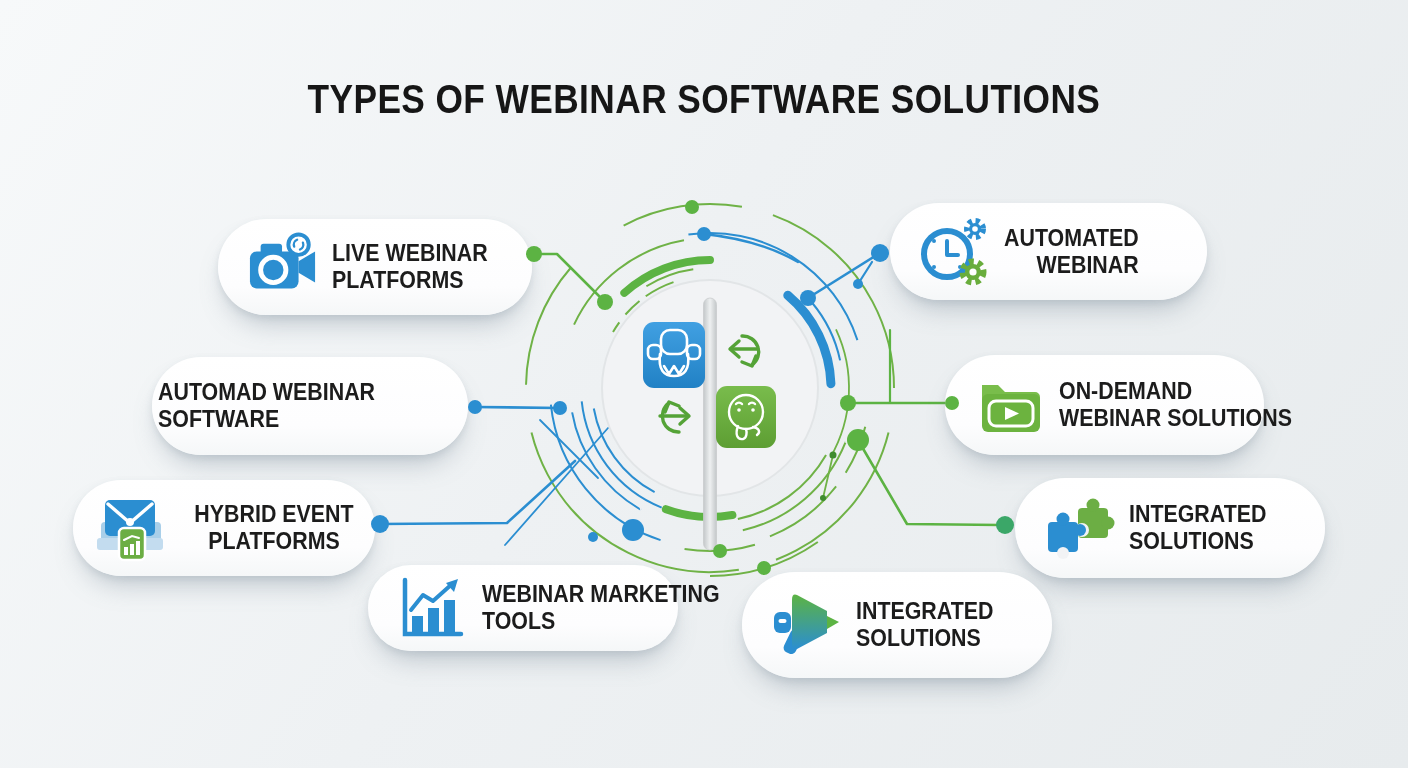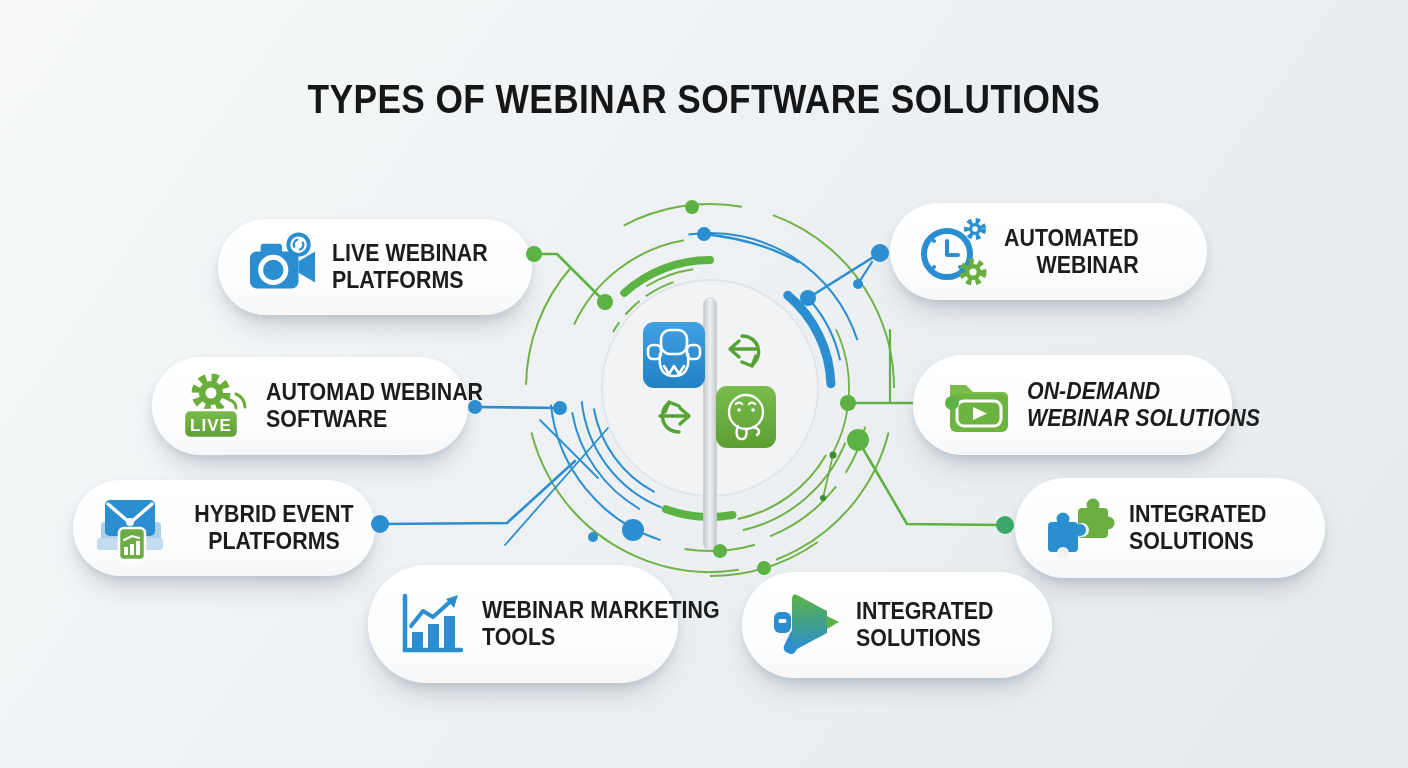--- a/index.html
+++ b/index.html
@@ -136,30 +136,20 @@
         <path d="M47.5,15 a5.5,5.5 0 0 1 3,-7 M56.5,11 a5.5,5.5 0 0 1 -3,7" stroke="#2b8ed1" stroke-width="2.4" fill="none" stroke-linecap="round"></path>
       </svg>
     </div>
     <div class="label">
       <div>LIVE WEBINAR</div>
       <div>PLATFORMS</div>
     </div>
   </div>
 
   <div class="pill" style="left:152px;top:357px;width:316px;height:98px;">
-    <div class="icon-box">
-      <svg width="72" height="72" viewBox="0 0 72 72">
-        <circle cx="30" cy="23" r="15" fill="none" stroke="#69ad3c" stroke-width="9" stroke-dasharray="6.4 5.4"></circle>
-        <circle cx="30" cy="23" r="12" fill="#69ad3c"></circle>
-        <circle cx="30" cy="23" r="5.5" fill="#ffffff"></circle>
-        <path d="M49,30 a9,9 0 0 1 6,8 M55,24 a15,15 0 0 1 9,13" stroke="#69ad3c" stroke-width="3" fill="none" stroke-linecap="round"></path>
-        <rect x="3" y="40" width="54" height="28" rx="6" fill="url(#sqGreen)" stroke="#ffffff" stroke-width="2.5"></rect>
-        <text x="30" y="61" text-anchor="middle" font-family="Liberation Sans, sans-serif" font-size="17" font-weight="700" fill="#ffffff" letter-spacing="1">LIVE</text>
-      </svg>
-    </div>
     <div class="label">
       <div>AUTOMAD WEBINAR</div>
       <div>SOFTWARE</div>
     </div>
   </div>
 
   <div class="pill pill-hybrid" style="left:73px;top:480px;width:302px;height:96px;">
     <div class="icon-box">
       <svg width="74" height="72" viewBox="0 0 74 72">
         <rect x="8" y="30" width="60" height="26" rx="4" fill="#a9cfe9"></rect>
@@ -173,21 +163,21 @@
         <rect x="37" y="52" width="4" height="11" fill="#ffffff"></rect>
         <rect x="43" y="49" width="4" height="14" fill="#ffffff"></rect>
       </svg>
     </div>
     <div class="label centered">
       <div>HYBRID EVENT</div>
       <div>PLATFORMS</div>
     </div>
   </div>
 
-  <div class="pill" style="left:368px;top:565px;width:310px;height:118px;">
+  <div class="pill" style="left:368px;top:565px;width:310px;height:86px;">
     <div class="icon-box">
       <svg width="72" height="72" viewBox="0 0 72 72">
         <path d="M8,8 V62 H64" stroke="#2b8ed1" stroke-width="4.5" fill="none" stroke-linecap="round"></path>
         <rect x="15" y="44" width="11" height="18" fill="#2b8ed1"></rect>
         <rect x="31" y="36" width="11" height="26" fill="#2b8ed1"></rect>
         <rect x="47" y="28" width="11" height="34" fill="#2b8ed1"></rect>
         <path d="M14,38 L26,23 L36,29 L55,12" stroke="#2b8ed1" stroke-width="4" fill="none" stroke-linecap="round" stroke-linejoin="round"></path>
         <polygon points="61,7 49,11 57,20" fill="#2b8ed1"></polygon>
       </svg>
     </div>
@@ -212,21 +202,21 @@
         <circle cx="54" cy="56" r="8" fill="#69ad3c"></circle>
           <circle cx="54" cy="56" r="3.6" fill="#ffffff"></circle>
       </svg>
     </div>
     <div class="label">
       <div>AUTOMATED</div>
       <div>WEBINAR</div>
     </div>
   </div>
 
-  <div class="pill" style="left:913px;top:355px;width:319px;height:100px;font-style:italic;">
+  <div class="pill" style="left:945px;top:355px;width:319px;height:100px;">
     <div class="icon-box">
       <svg width="72" height="72" viewBox="0 0 72 72">
         <path d="M8,16 h16 l7,7 h30 a5,5 0 0 1 5,5 v3 H8 z" fill="#79bd4b"></path>
         <rect x="8" y="25" width="58" height="38" rx="6" fill="#6cb33f"></rect>
         <rect x="15" y="32" width="44" height="25" rx="7" fill="none" stroke="#ffffff" stroke-width="3"></rect>
         <polygon points="31,38 45,44.5 31,51" fill="#ffffff"></polygon>
       </svg>
     </div>
     <div class="label">
       <div>ON-DEMAND</div>

